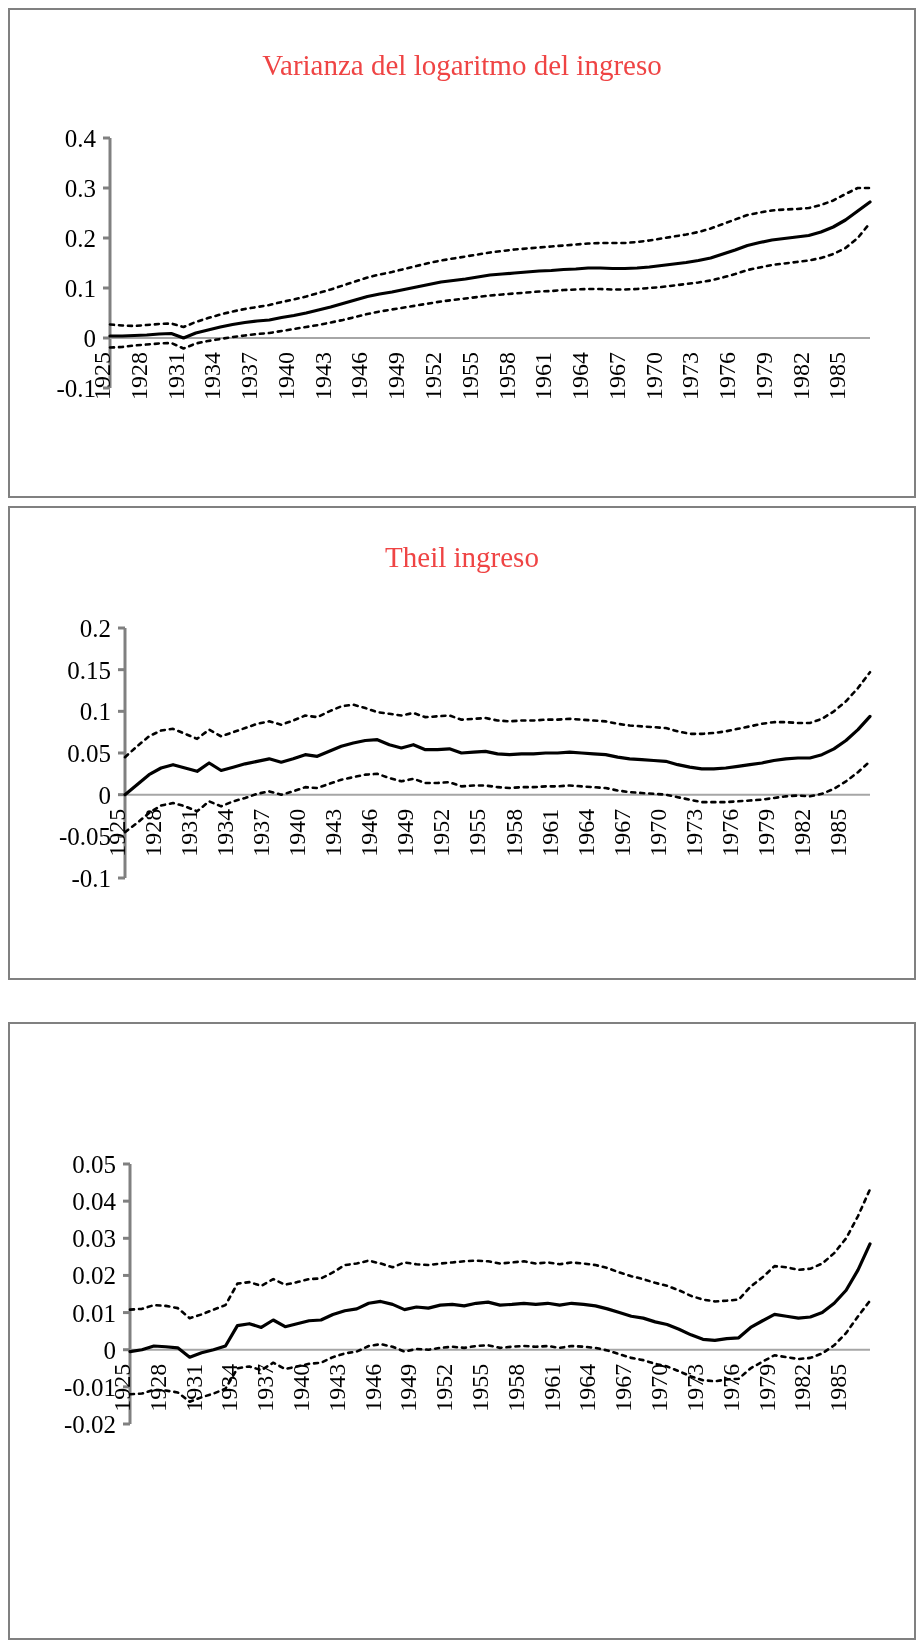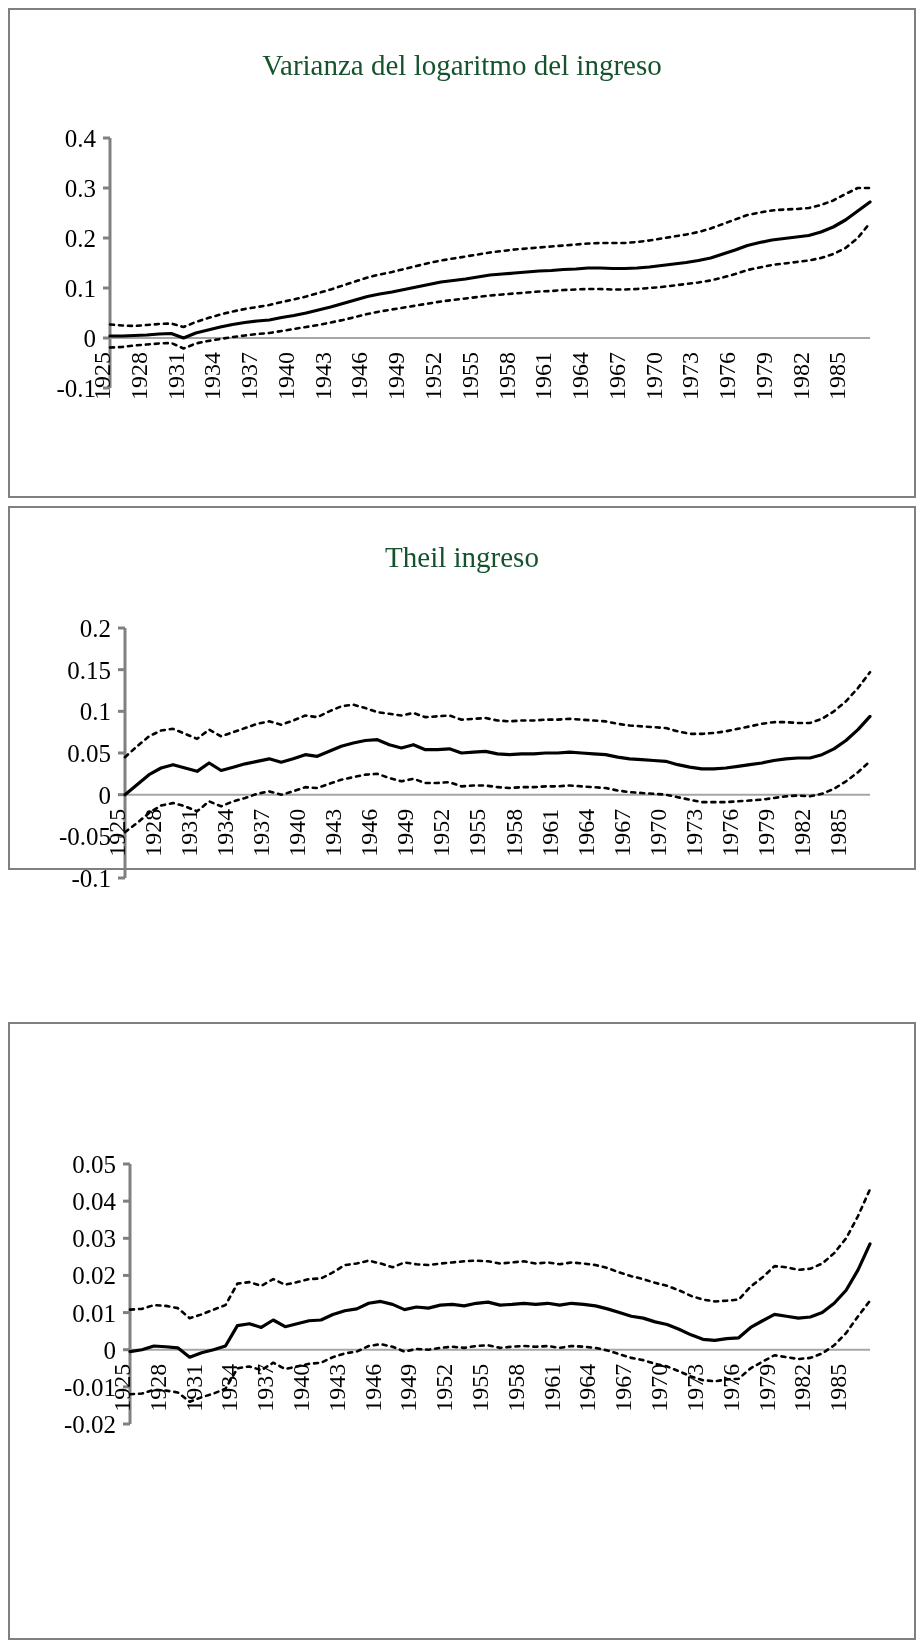--- a/index.html
+++ b/index.html
@@ -22,32 +22,32 @@
   }
   .panel {
     position: absolute;
     left: 8px;
     width: 908px;
     box-sizing: border-box;
     border: 2px solid #808080;
     background: #ffffff;
   }
   #panel-1 { top: 8px;    height: 490px; }
-  #panel-2 { top: 506px;  height: 364px; padding-left: 42px; }
+  #panel-2 { top: 506px;  height: 474px; padding-left: 42px; }
   #panel-3 { top: 1022px; height: 618px; }
 
   .panel-title {
     position: absolute;
     left: 0;
     width: 100%;
     text-align: center;
     font-size: 29px;
     line-height: 34px;
     font-family: "Liberation Serif", serif;
-    color: #14532d;
+    color: #ef4444;
   }
   #panel-1 .panel-title { top: 38px; }
   #panel-2 .panel-title { top: 32px; }
   #panel-3 .panel-title { top: 60px; }
 
   .plot {
     position: absolute;
     left: 0;
     top: 0;
     width: 100%;

